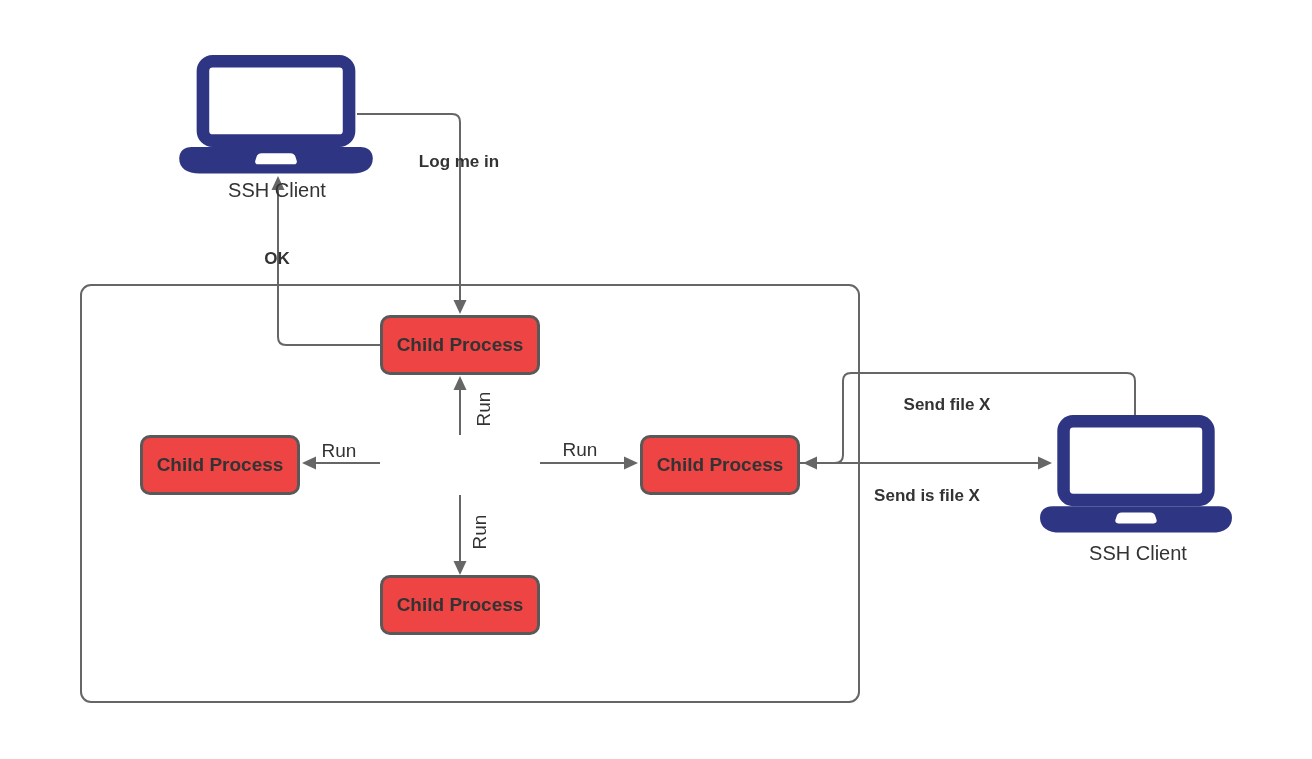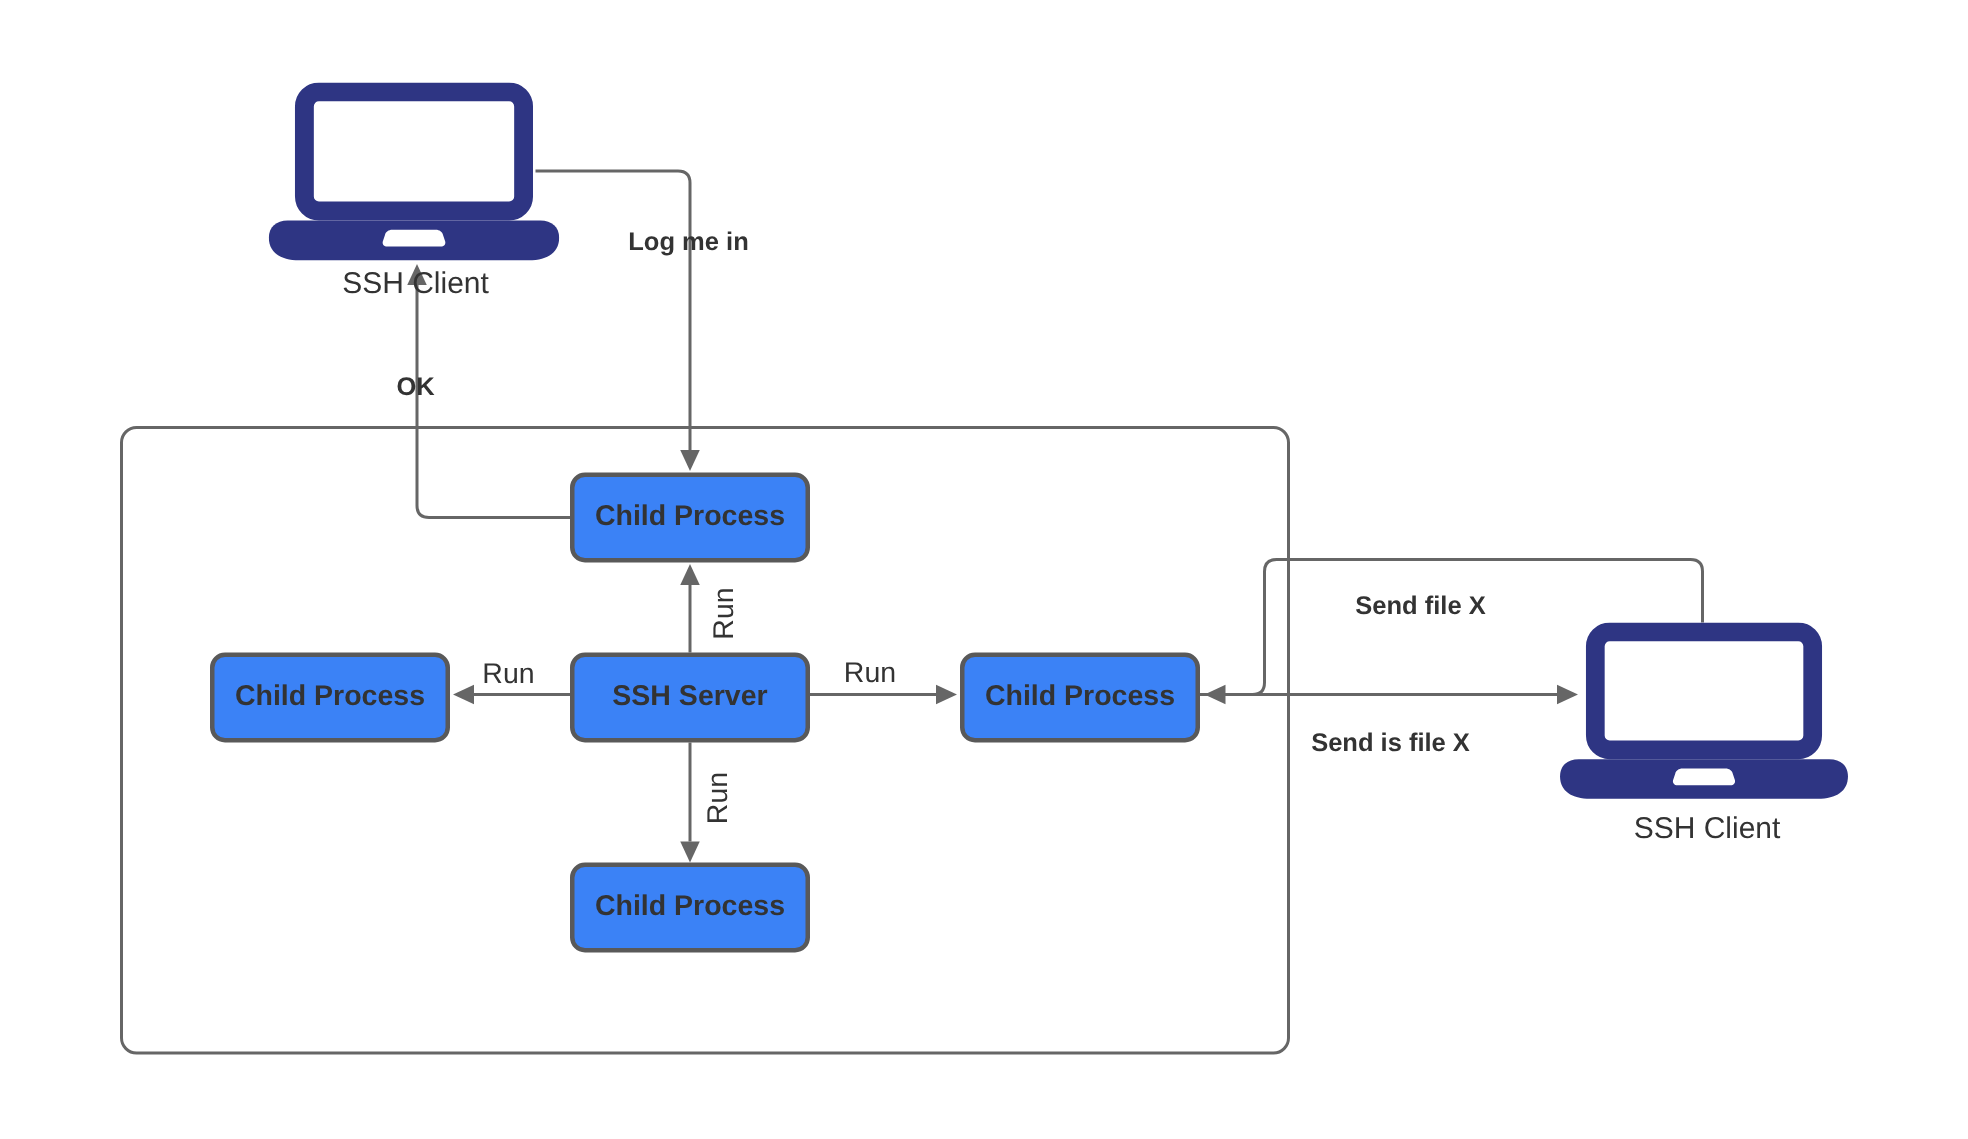--- a/index.html
+++ b/index.html
@@ -7,21 +7,21 @@
     width:1312px;height:759px;position:relative;background:#ffffff;
     font-family:"Liberation Sans",sans-serif;overflow:hidden;
   }
   .canvas{position:absolute;inset:0;}
   svg.overlay{position:absolute;left:0;top:0;}
   .edge{stroke:var(--line);stroke-width:2;fill:none;}
   .arrow{fill:var(--line);stroke:none;}
   .container-rect{stroke:var(--line);stroke-width:2;fill:none;}
   .node{
     position:absolute;width:160px;height:60px;box-sizing:border-box;
-    background:#3b82f6;border:3px solid var(--box-border);border-radius:10px;
+    background:#ef4444;border:3px solid var(--box-border);border-radius:10px;
     display:flex;align-items:center;justify-content:center;
     font-weight:bold;font-size:19px;color:var(--text);white-space:nowrap;
   }
   .elabel{
     position:absolute;transform:translate(-50%,-50%);
     white-space:nowrap;color:var(--text);line-height:1.1;
   }
   .msg{font-weight:bold;font-size:17px;}
   .run{font-size:19px;}
   .vert{transform:translate(-50%,-50%) rotate(-90deg);}
@@ -67,23 +67,20 @@
     <path class="edge" d="M800,463 H1038"></path>
     <path class="arrow" d="M1052,463 L1038,456.5 L1038,469.5 Z"></path>
   </svg>
 
   <div class="node" style="left:380px;top:315px">
     <span>Child Process</span>
   </div>
   <div class="node" style="left:140px;top:435px">
     <span>Child Process</span>
   </div>
-  <div class="node" style="left:380px;top:435px">
-    <span>SSH Server</span>
-  </div>
   <div class="node" style="left:640px;top:435px">
     <span>Child Process</span>
   </div>
   <div class="node" style="left:380px;top:575px">
     <span>Child Process</span>
   </div>
 
   <div class="elabel msg" style="left:459px;top:162px">Log me in</div>
   <div class="elabel msg" style="left:277px;top:259px">OK</div>
   <div class="elabel run vert" style="left:484px;top:409px">Run</div>

